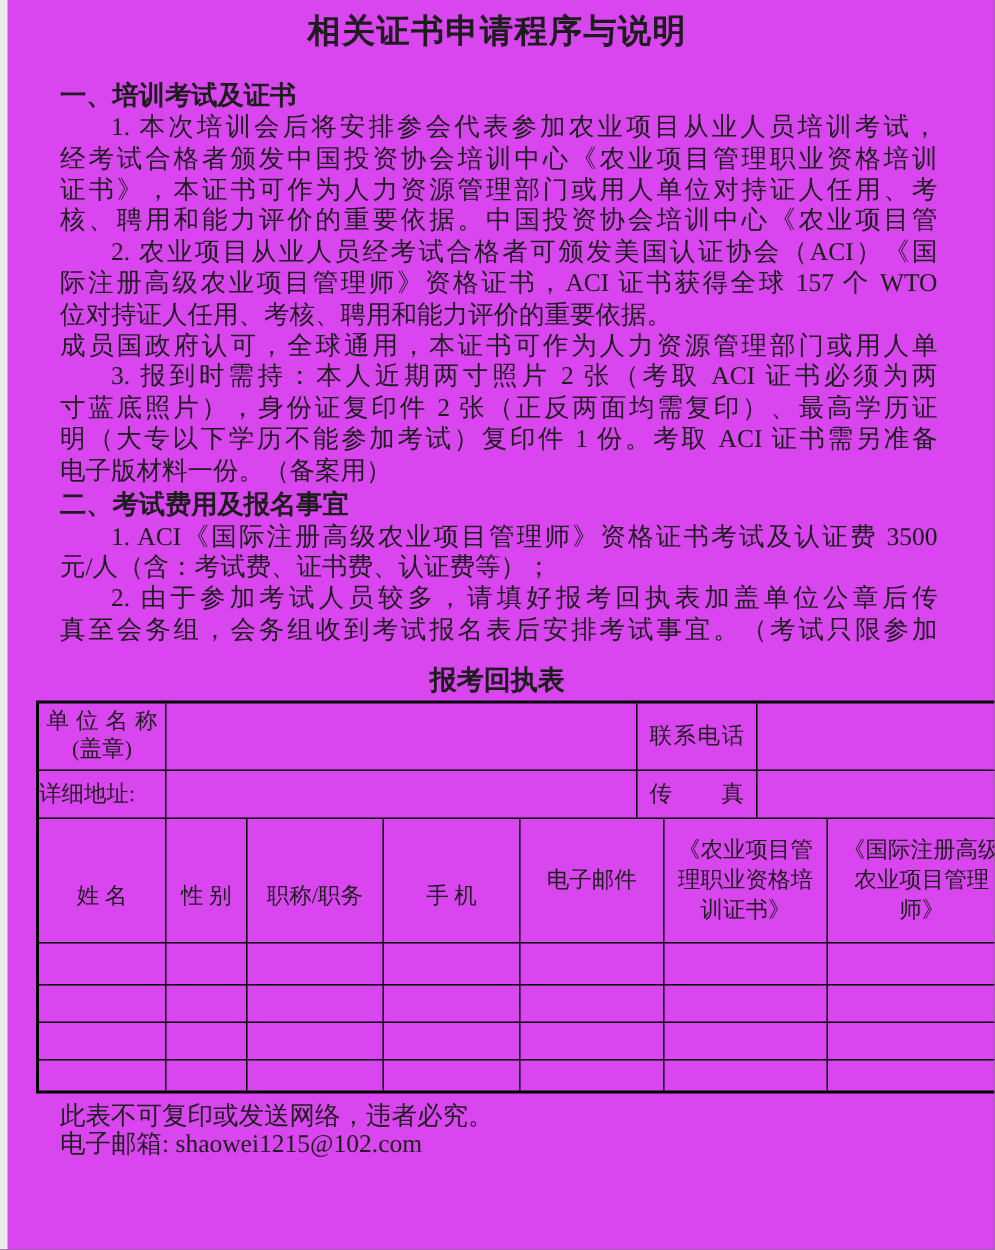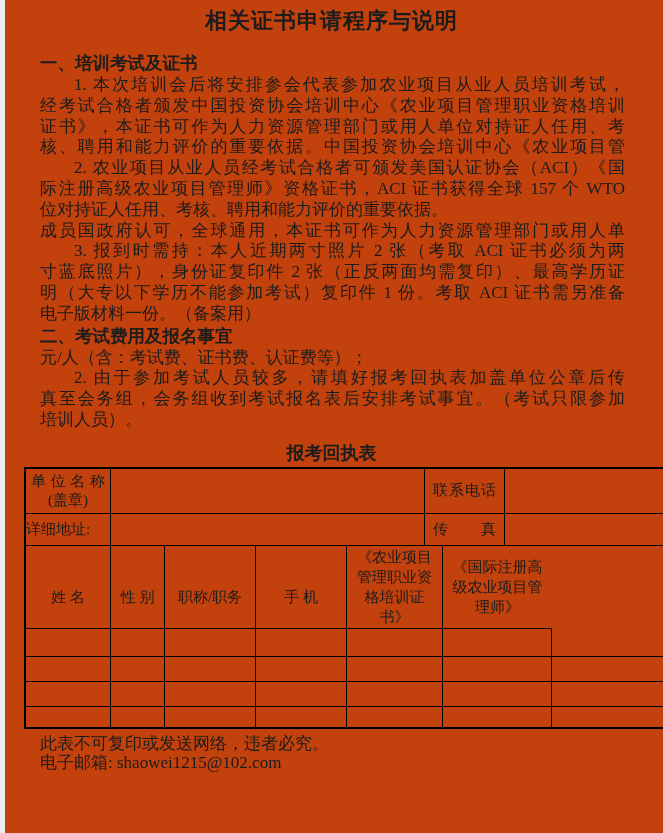--- a/index.html
+++ b/index.html
@@ -1,18 +1,18 @@
 <!DOCTYPE html>
 <html><head>
 <meta charset="utf-8">
 <style>
   html,body { margin:0; padding:0; background:#777; }
   .page {
     position:relative; width:663px; height:833px; margin:0 auto;
-    background:#c2410c; color:#1c1c1c; overflow:hidden;
+    background:#d946ef; color:#1c1c1c; overflow:hidden;
     font-family:"Liberation Serif","DejaVu Serif",serif;
   }
   .edge-shadow { position:absolute; left:0; top:0; width:5px; height:833px; background:#ececec; }
 
   .title { padding-top:6px; text-align:center; font-size:22px; font-weight:bold; letter-spacing:1px; }
 
   .body-text { margin:16px 38px 0 40px; }
   .h { font-size:17.5px; font-weight:bold; line-height:23px; }
   .line { font-size:17px; line-height:20.8px; text-align:justify; text-align-last:justify; }
   .line.last { text-align-last:left; }
@@ -61,24 +61,24 @@
     <div class="line first">2. 农业项目从业人员经考试合格者可颁发美国认证协会（ACI）《国</div>
     <div class="line">际注册高级农业项目管理师》资格证书，ACI 证书获得全球 157 个 WTO</div>
     <div class="line last">位对持证人任用、考核、聘用和能力评价的重要依据。</div>
     <div class="line">成员国政府认可，全球通用，本证书可作为人力资源管理部门或用人单</div>
     <div class="line first">3. 报到时需持：本人近期两寸照片 2 张（考取 ACI 证书必须为两</div>
     <div class="line">寸蓝底照片），身份证复印件 2 张（正反两面均需复印）、最高学历证</div>
     <div class="line">明（大专以下学历不能参加考试）复印件 1 份。考取 ACI 证书需另准备</div>
     <div class="line last">电子版材料一份。（备案用）</div>
 
     <div class="h">二、考试费用及报名事宜</div>
+    <div class="line first">1. ACI《国际注册高级农业项目管理师》资格证书考试及认证费 3500</div>
     <div class="line last">元/人（含：考试费、证书费、认证费等）；</div>
     <div class="line first">2. 由于参加考试人员较多，请填好报考回执表加盖单位公章后传</div>
     <div class="line">真至会务组，会务组收到考试报名表后安排考试事宜。（考试只限参加</div>
-    <div class="line last">培训人员）。</div>
   </div>
 
   <div class="form-title">报考回执表</div>
 
   <div class="reg-table">
     <div class="trow r1">
       <div class="cell unit-cell">
         <span class="spread">单位名称</span>
         <span>(盖章)</span>
       </div>
@@ -96,20 +96,21 @@
         <span class="spread">传 真</span>
       </div>
       <div class="cell"></div>
     </div>
 
     <div class="trow r3">
       <div class="cell hdr-low">姓 名</div>
       <div class="cell hdr-low">性 别</div>
       <div class="cell hdr-low">职称/职务</div>
       <div class="cell hdr-low">手 机</div>
+      <div class="cell">电子邮件</div>
       <div class="cell cert">《农业项目管理职业资格培训证书》</div>
       <div class="cell cert">《国际注册高级农业项目管理师》</div>
     </div>
 
     <div class="trow dr dr1">
       <div class="cell"></div>
       <div class="cell"></div>
       <div class="cell"></div>
       <div class="cell"></div>
       <div class="cell"></div>

